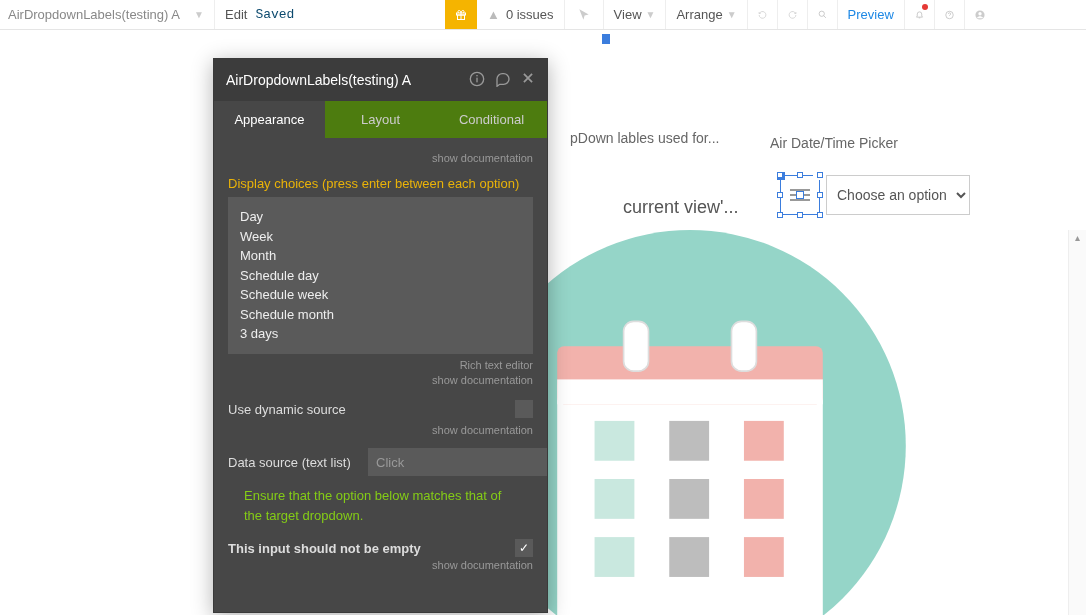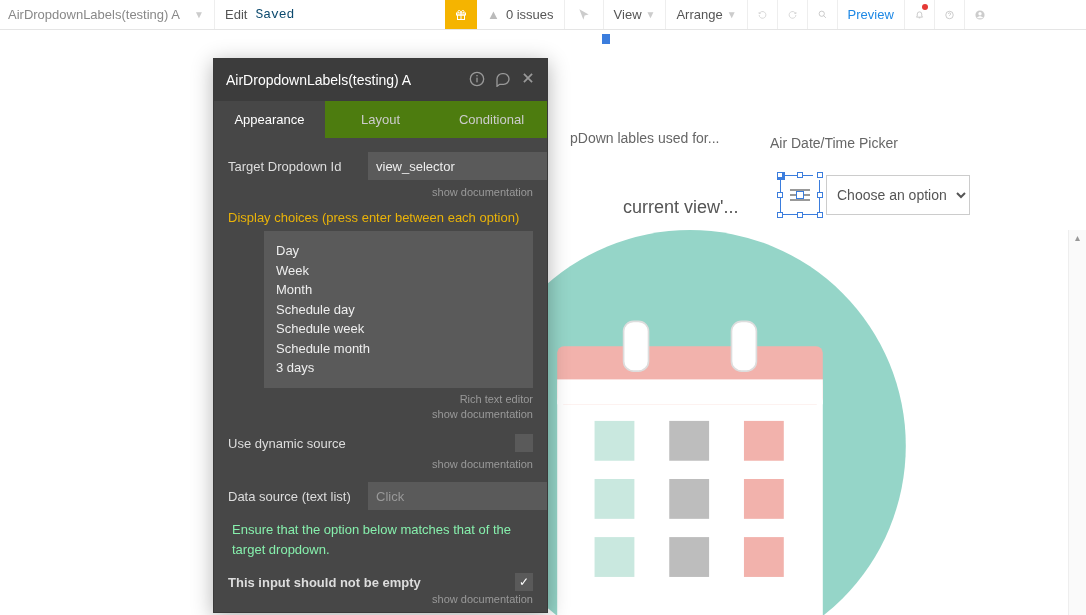--- a/index.html
+++ b/index.html
@@ -67,23 +67,23 @@
 .panel-body { flex: 1; overflow-y: auto; padding: 14px 14px 0; }
 .panel-body::-webkit-scrollbar { width: 10px; }
 .panel-body::-webkit-scrollbar-track { background: #3a3a3a; }
 .panel-body::-webkit-scrollbar-thumb { background: #6a6a6a; }
 .field-row { display: flex; align-items: center; margin-bottom: 6px; gap: 10px; }
 .field-label { color: #ddd; font-size: 13px; width: 130px; flex-shrink: 0; }
 .field-input { flex: 1; background: #5a5a5a; border: none; color: #eee; padding: 6px 8px; font-size: 13px; height: 28px; }
 .doc-link { text-align: right; color: #999; font-size: 11px; margin-bottom: 12px; cursor: pointer; }
 .doc-link.double { display: flex; flex-direction: column; align-items: flex-end; gap: 0; line-height: 1.4; }
 .display-label { color: #eab308; font-size: 13px; margin-bottom: 6px; }
-.choices-box { background: #5a5a5a; padding: 10px 12px; color: #eee; font-size: 13px; line-height: 1.5; margin-bottom: 4px; margin-left: 36px; }
+.choices-box { background: #5a5a5a; padding: 10px 12px; color: #eee; font-size: 13px; line-height: 1.5; margin-bottom: 4px; }
 .checkbox-box { width: 18px; height: 18px; background: #5a5a5a; display: flex; align-items: center; justify-content: center; color: #fff; font-size: 12px; margin-left: auto; }
-.note-text { color: #86efac; font-size: 13px; line-height: 1.5; margin: 10px 4px 14px; }
+.note-text { color: #84cc16; font-size: 13px; line-height: 1.5; margin: 10px 16px 14px; }
 .last-row { display: flex; align-items: center; margin-bottom: 2px; }
 .last-row .label2 { color: #ddd; font-size: 13px; flex: 1; font-weight: bold; }
 .click-input { flex: 1; background: #5a5a5a; border: none; color: #999; padding: 6px 8px; font-size: 13px; height: 28px; font-style: normal; }
 .click-input::placeholder { color: #999; }
 </style>
 </head>
 <body>
 
 <div class="toolbar">
   <div class="toolbar-item app-name">
@@ -228,24 +228,20 @@
             <path d="M5 5l14 14M19 5L5 19"></path>
           </svg></span>
     </div>
   </div>
   <div class="panel-tabs">
     <div class="panel-tab active">Appearance</div>
     <div class="panel-tab">Layout</div>
     <div class="panel-tab">Conditional</div>
   </div>
   <div class="panel-body">
-    <div class="field-row">
-      <div class="field-label">Target Dropdown Id</div>
-      <input class="field-input" value="view_selector" style="">
-    </div>
     <div class="doc-link">show documentation</div>
 
     <div class="display-label">Display choices (press enter between each option)</div>
     <div class="choices-box">
       <div>Day</div>
       <div>Week</div>
       <div>Month</div>
       <div>Schedule day</div>
       <div>Schedule week</div>
       <div>Schedule month</div>

